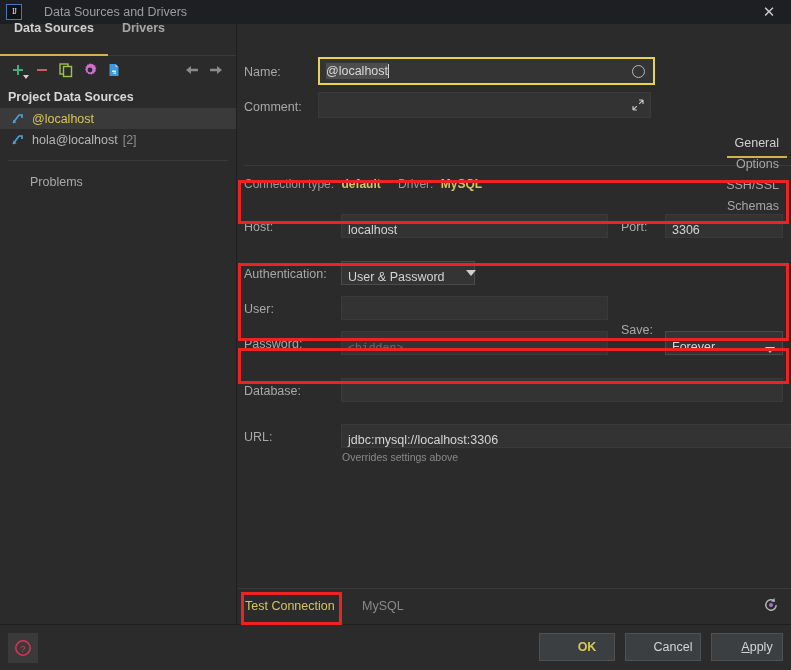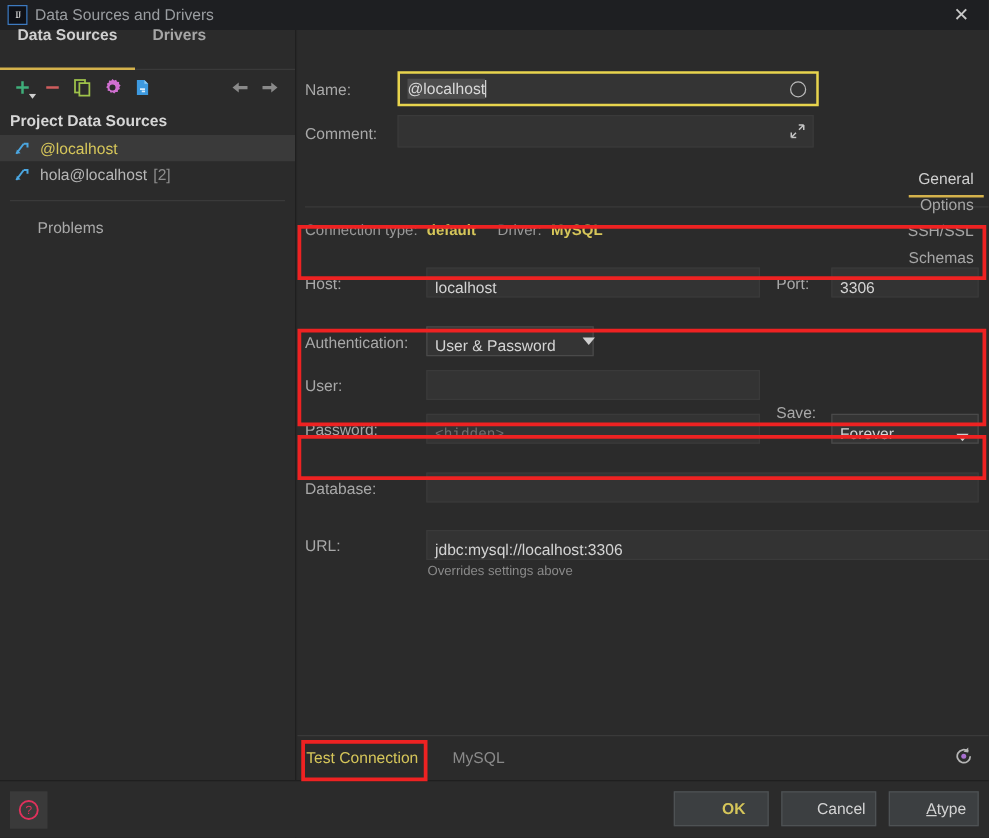--- a/index.html
+++ b/index.html
@@ -21,21 +21,21 @@
   }
   .ij-logo {
     width: 16px; height: 16px; margin-left: 6px;
     border: 1px solid #3d7ac0; background: #0f1117;
     display: flex; align-items: center; justify-content: center;
     font-size: 8px; color: #e8e8e8; font-family: "Liberation Serif", serif;
     line-height: 1;
   }
   .ij-logo span { letter-spacing: -1px; }
   .title-text {
-    margin-left: 6px; font-size: 12.5px; color: #9a9da1;
+    margin-left: 22px; font-size: 12.5px; color: #9a9da1;
   }
   .win-close {
     position: absolute; right: 12px; top: 2px;
     width: 20px; height: 20px;
     display: flex; align-items: center; justify-content: center;
     font-size: 15px; color: #c8c8c8; cursor: default;
   }
 
   
   .left-panel {
@@ -378,21 +378,21 @@
     <div class="help-btn">
       <svg width="18" height="18" viewBox="0 0 18 18">
         <circle cx="9" cy="9" r="7.2" fill="none" stroke="#e0315c" stroke-width="1.5"></circle>
         <text x="9" y="12.6" text-anchor="middle" font-size="9.5" fill="#e0315c" font-family="Liberation Sans, sans-serif">?</text>
       </svg>
     </div>
     <div class="btn ok">OK</div>
     <div class="btn cancel">Cancel</div>
     <div class="btn apply">
         <span class="mnem">A</span>
-        <span>type</span>
+        <span>pply</span>
       </div>
   </div>
 
   <div class="annot" style="left:238px;top:180px;width:551px;height:44px"></div>
   <div class="annot" style="left:238px;top:263px;width:551px;height:78px"></div>
   <div class="annot" style="left:238px;top:348px;width:551px;height:36px"></div>
   <div class="annot" style="left:241px;top:592px;width:101px;height:33px"></div>
 
 </div>
 

